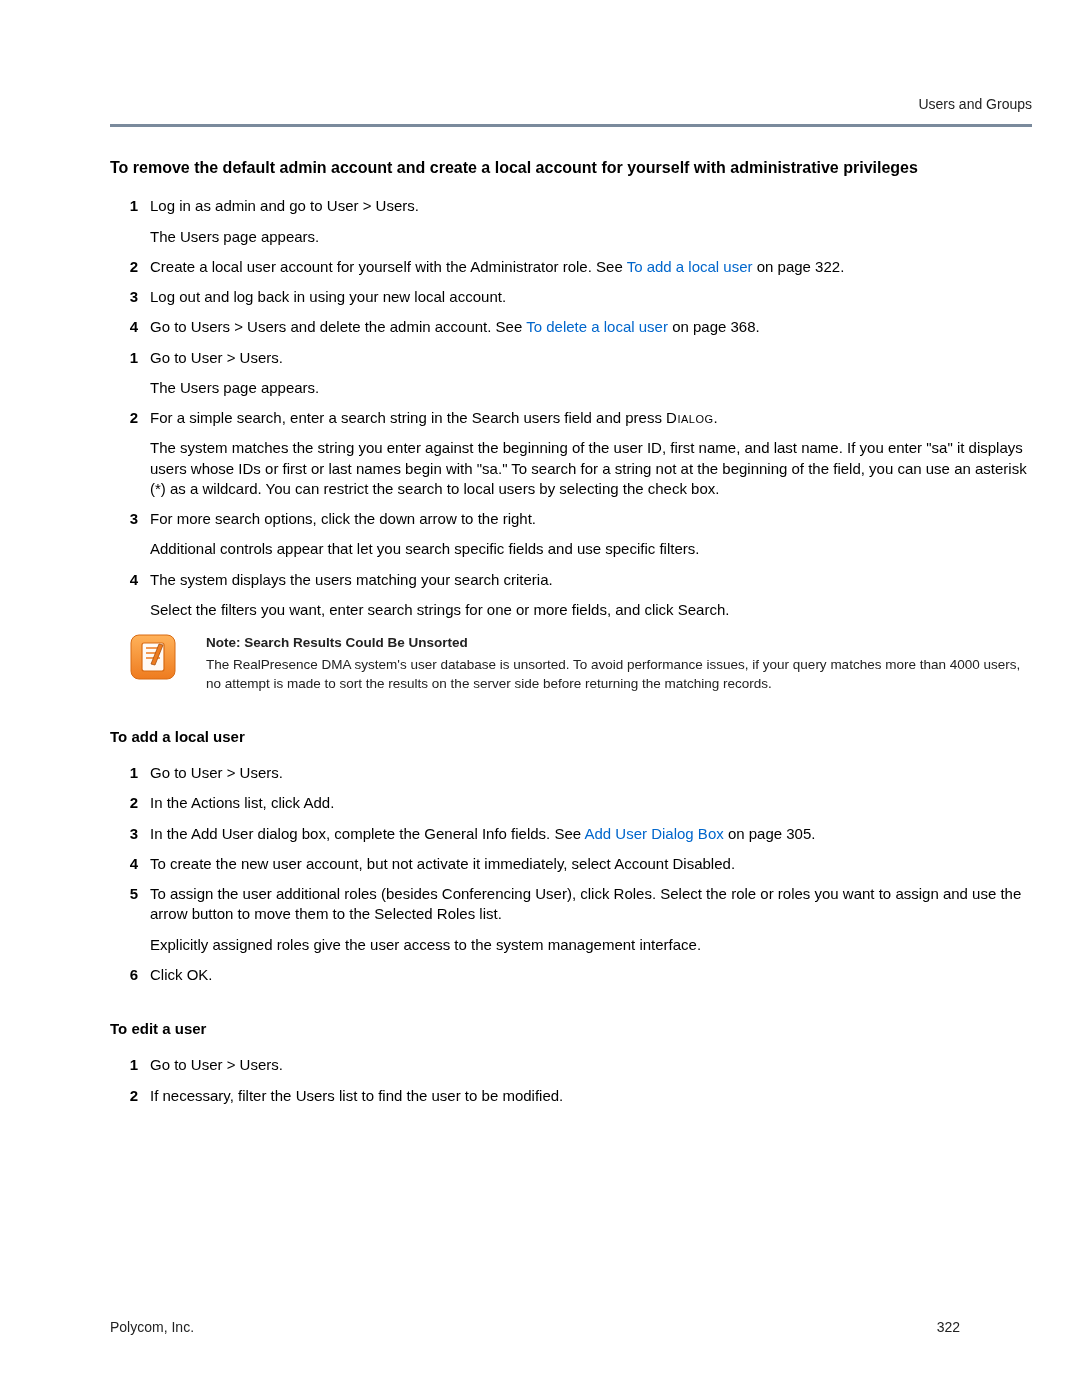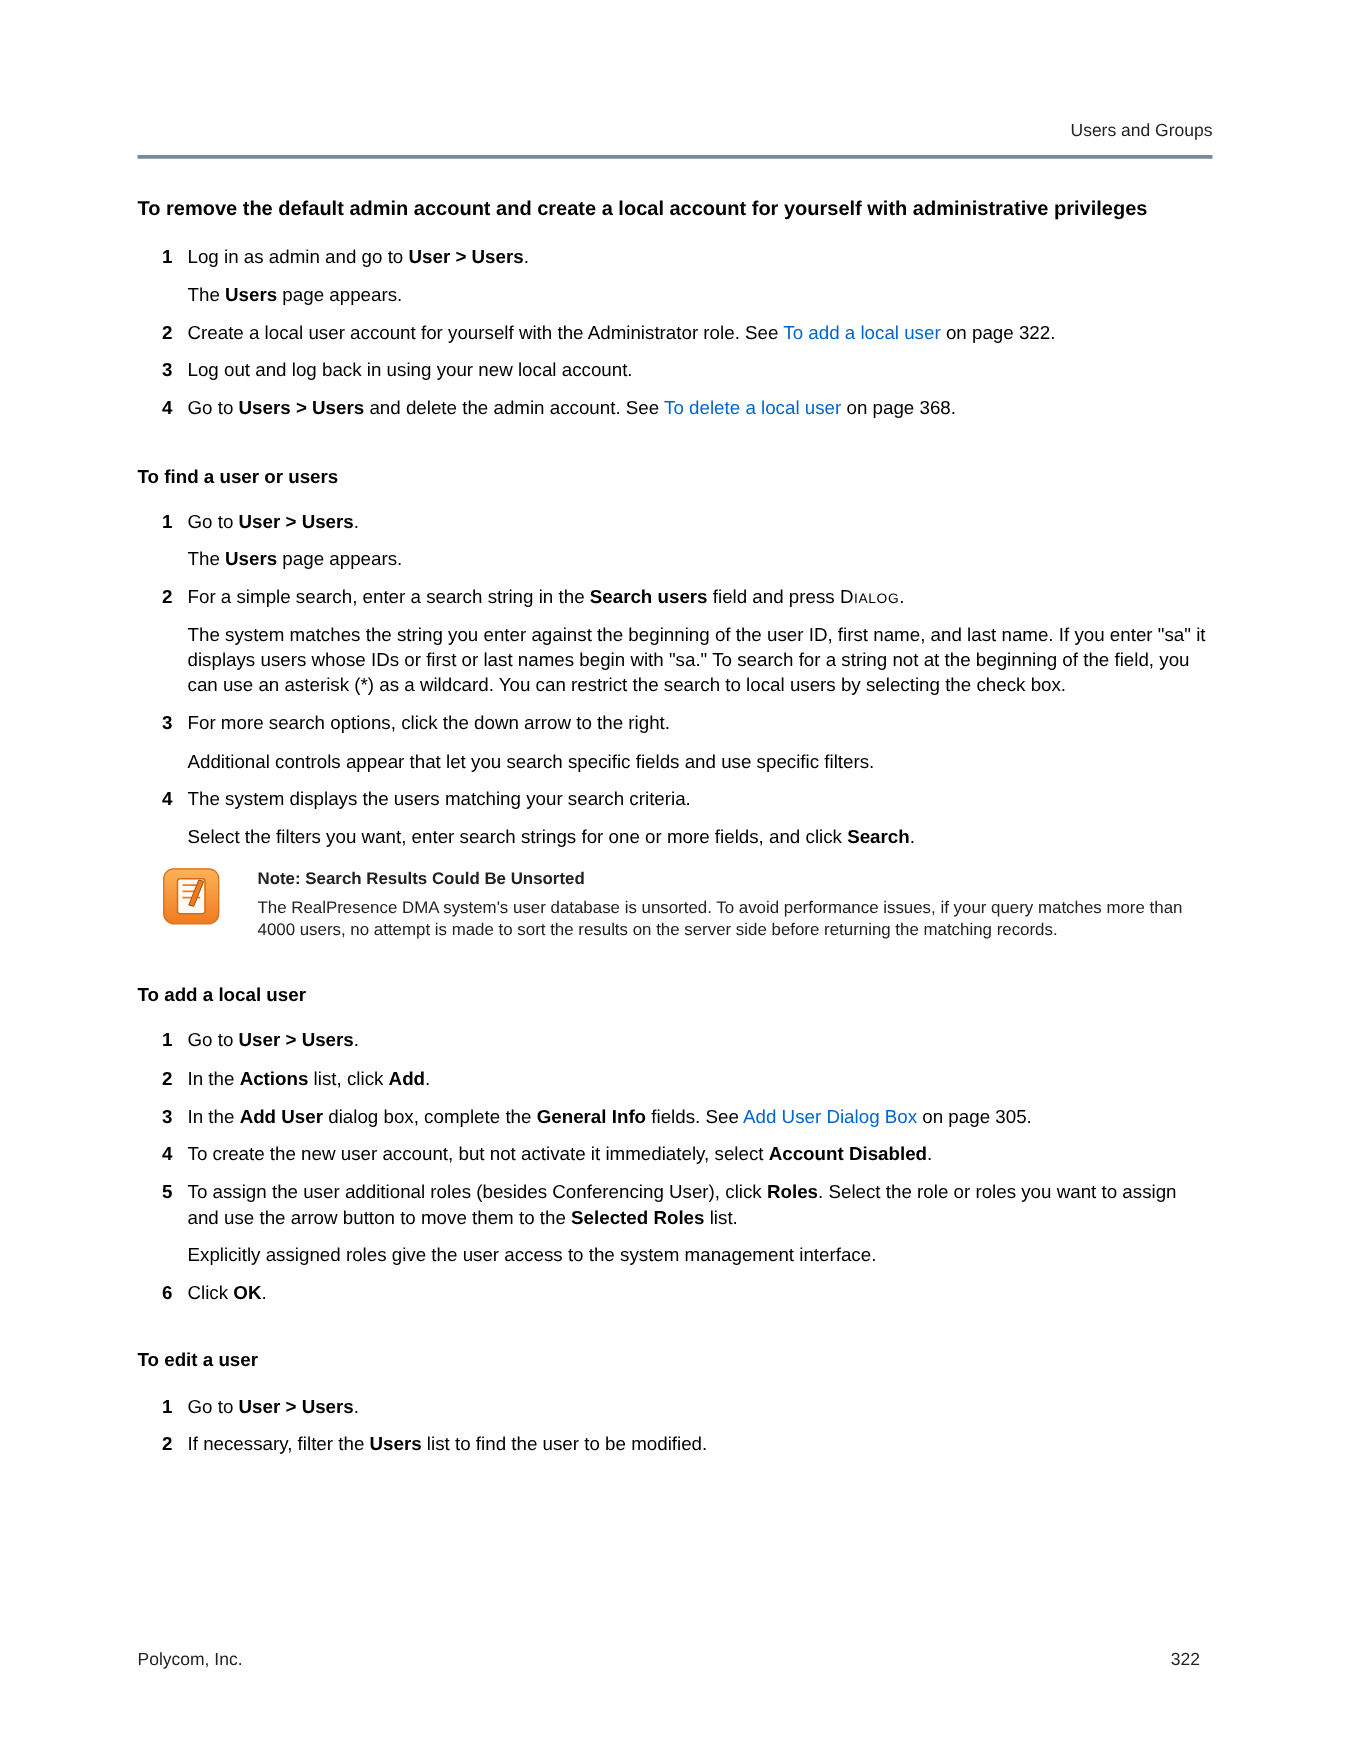--- a/index.html
+++ b/index.html
@@ -7,21 +7,21 @@
     padding: 0;
     background: #fff;
     font-family: Arial, Helvetica, sans-serif;
     font-size: 15px;
     color: #000;
     line-height: 1.35;
   }
   .page {
     width: 1080px;
     min-height: 1397px;
-    padding: 95px 110px 60px 110px;
+    padding: 95px 48px 60px 110px;
     box-sizing: border-box;
     position: relative;
   }
   .header-right {
     text-align: right;
     font-size: 14px;
     color: #222;
     margin-bottom: 10px;
   }
   .hr-top {
@@ -57,21 +57,21 @@
     padding-right: 12px;
     box-sizing: border-box;
   }
   ol.steps > li .body {
     flex: 1 1 auto;
   }
   ol.steps > li .body p {
     margin: 0 0 10px 0;
   }
   ol.steps > li .body p:last-child { margin-bottom: 0; }
-  .bold { font-weight: bold; }
+  .bold { font-weight: normal; }
   a.link {
     color: #0066cc;
     text-decoration: none;
     cursor: pointer;
   }
   .smallcaps {
     font-variant: small-caps;
     letter-spacing: 0.5px;
   }
   .note-block {
@@ -138,21 +138,20 @@
       </div>
     </li>
     <li>
       <div class="num">4</div>
       <div class="body">
         <p><span>Go to </span><span class="bold">Users &gt; Users</span><span> and delete the admin account. See </span><a class="link">To delete a local user</a><span> on page 368.</span></p>
       </div>
     </li>
   </ol>
 
-  <div class="sub-title">To find a user or users</div>
   <ol class="steps">
     <li>
       <div class="num">1</div>
       <div class="body">
         <p><span>Go to </span><span class="bold">User &gt; Users</span><span>.</span></p>
         <p><span>The </span><span class="bold">Users</span><span> page appears.</span></p>
       </div>
     </li>
     <li>
       <div class="num">2</div>

